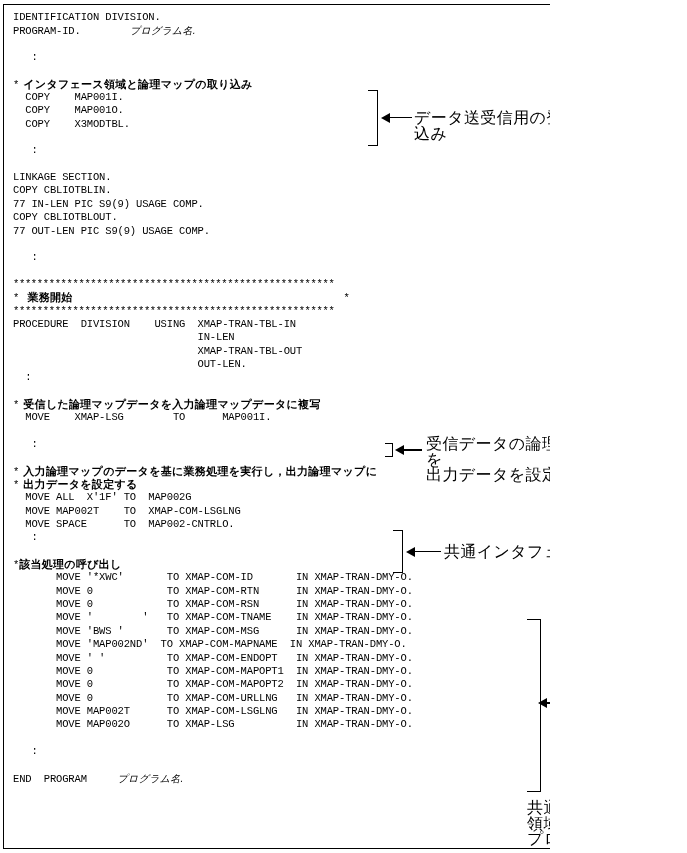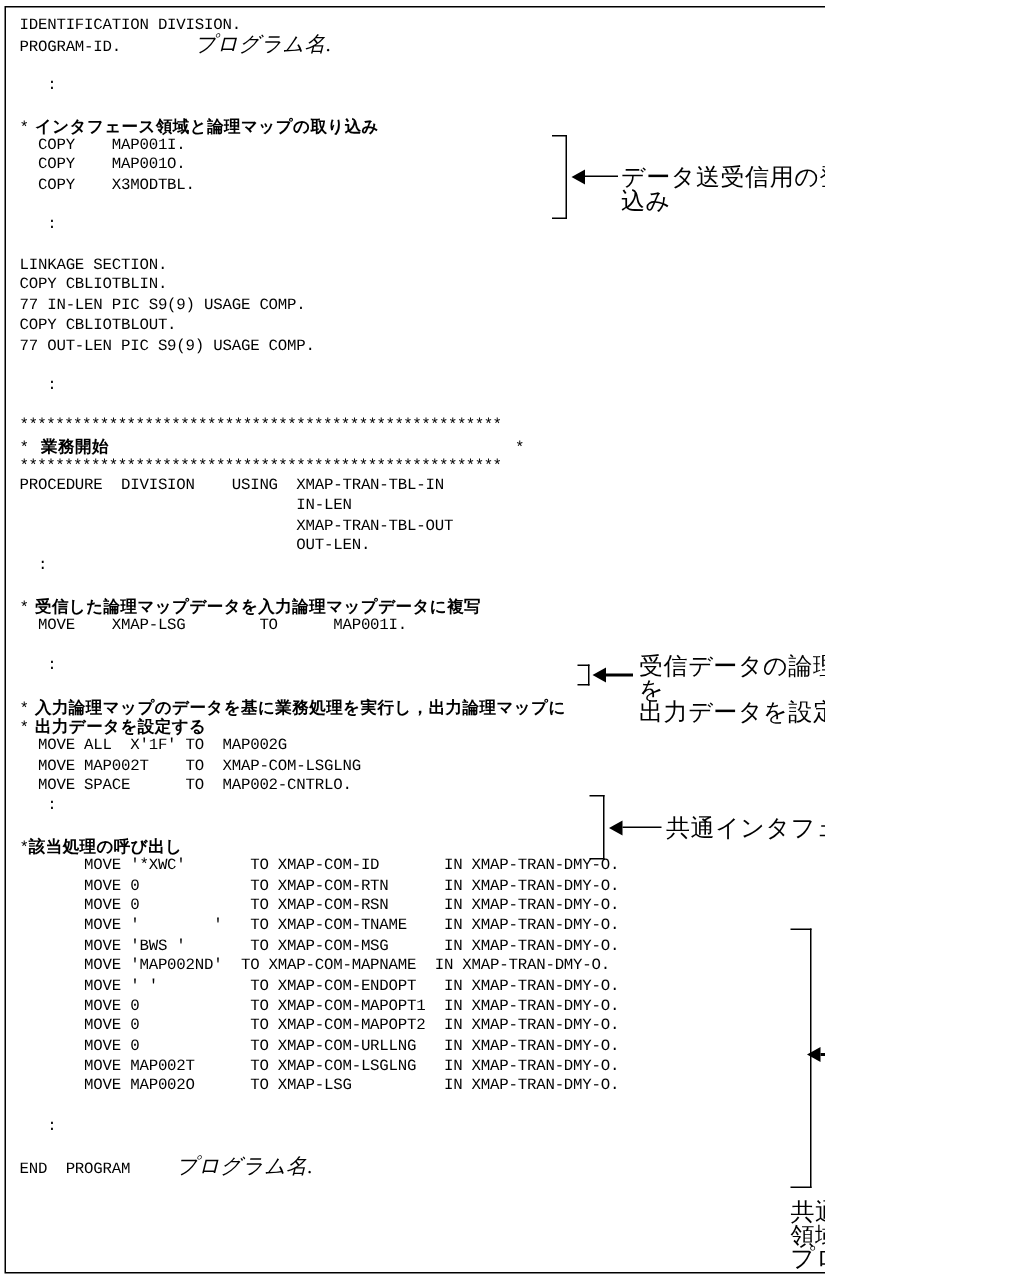--- a/index.html
+++ b/index.html
@@ -42,22 +42,22 @@
     color: #000;
   }
   #code .ln { display: block; height: 13.35px; }
   #code .jp {
     font-family: "DejaVu Sans", "Liberation Sans", sans-serif;
     font-size: 11px;
     letter-spacing: 0.3px;
     font-weight: bold;
   }
   #code .jpi {
-    font-family: Liberation Serif, serif;
-    font-size: 14px;
+    font-family: Liberation Sans, sans-serif;
+    font-size: 10px;
     font-style: italic;
     letter-spacing: 0.3px;
   }
   #code .stars { letter-spacing: -0.35px; }
 
   
   .callout {
     position: absolute;
     font-family: "DejaVu Sans", "Liberation Sans", sans-serif;
     font-size: 16px;

